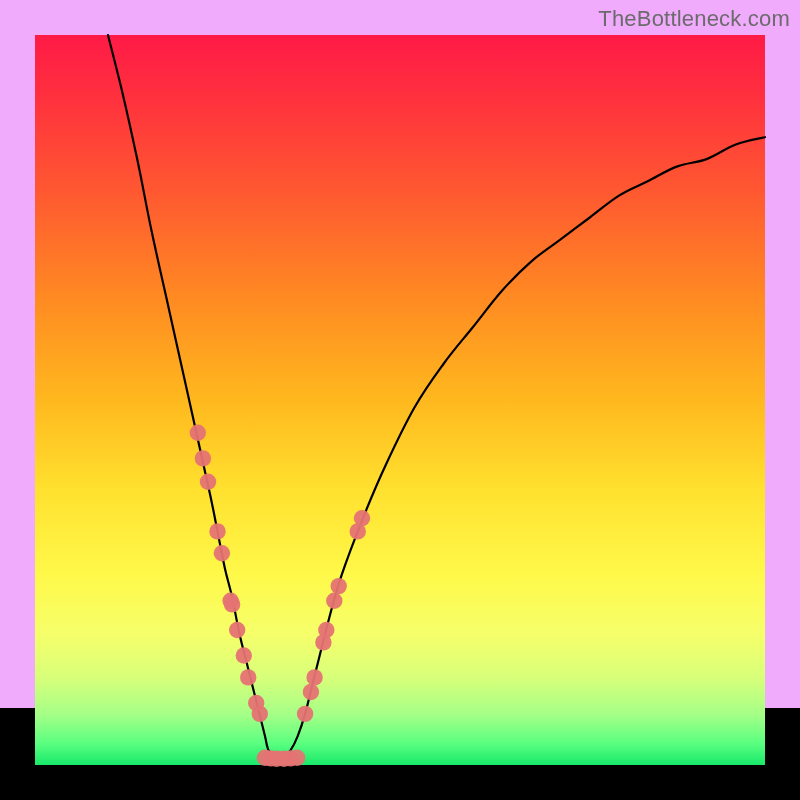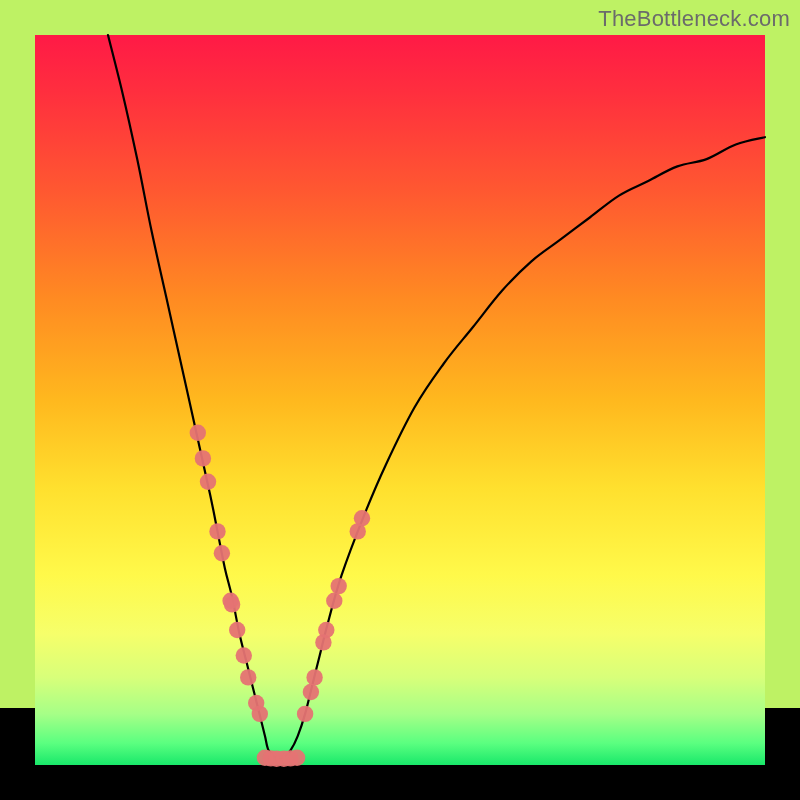--- a/index.html
+++ b/index.html
@@ -8,21 +8,21 @@
     width: 800px;
     height: 800px;
     overflow: hidden;
     background: #000;
     font-family: Arial, Helvetica, sans-serif;
   }
   .chart-frame {
     position: relative;
     width: 800px;
     height: 708px;
-    background: #bef264;
+    background: #f0abfc;
   }
   .plot-area {
     position: absolute;
     left: 35px;
     top: 35px;
     width: 730px;
     height: 730px;
     
     background: linear-gradient(to bottom,
       #ff1a46 0%,

